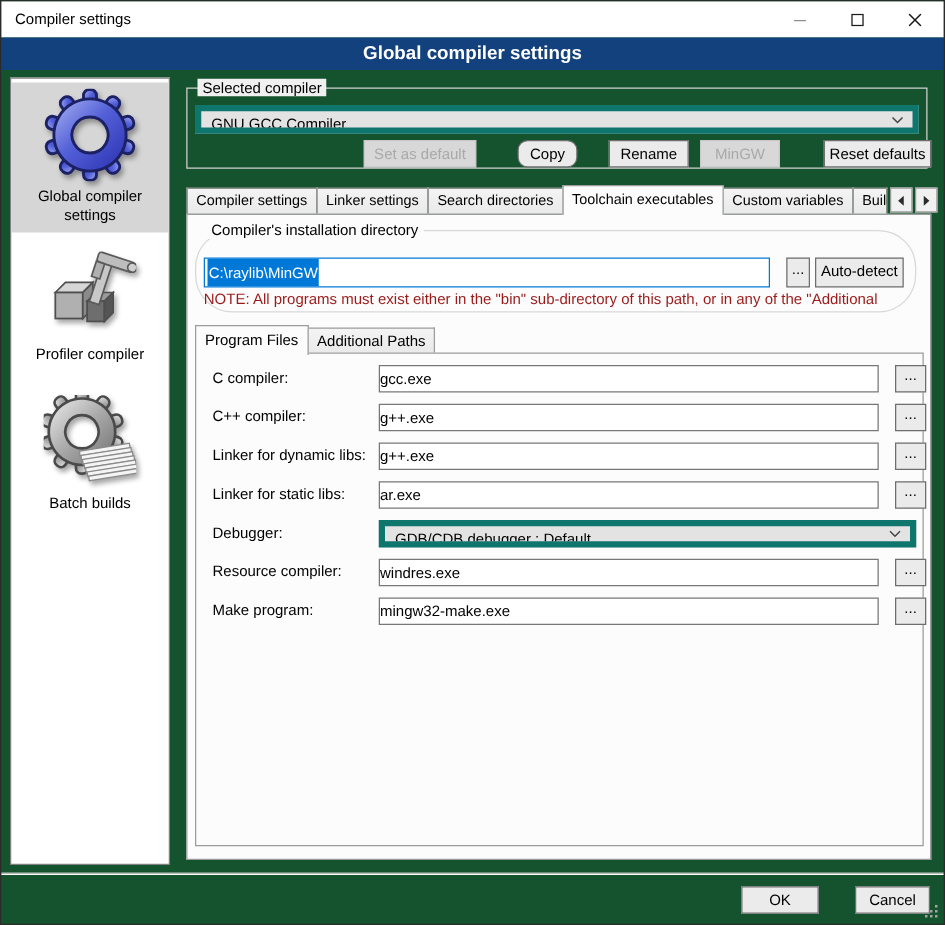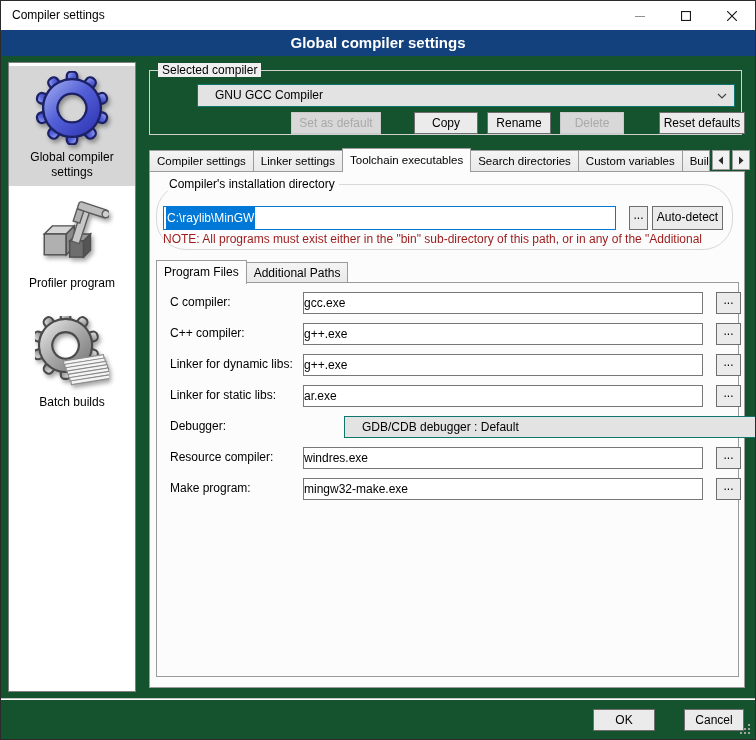--- a/index.html
+++ b/index.html
@@ -34,22 +34,22 @@
 
   
   .group { position:absolute; border:1px solid #D2D2D2; }
   .legend { position:absolute; top:-8px; left:8px; padding:0 4px; background:#F0F0F0; font-size:12px; }
   .legend.onwhite { background:#FCFCFC; }
 
   
   .btn { position:absolute; background:#EBEBEB; border:1px solid #6E6E6E; text-align:center;
          font-size:12px; line-height:20px; height:22px; cursor:default;margin-left:8px; }
   .btn.dis { background:#D8D8D8; border-color:#C9C9C9; color:#A9A9A9; }
-  .combo { position:absolute; background:#E3E3E3; border:1px solid #0f766e; line-height:21px;
-           padding-left:17px; font-size:12px; overflow:hidden; white-space:nowrap;margin-left:41px; }
+  .combo { position:absolute; background:#E3E3E3; border:5px solid #0f766e; line-height:21px;
+           padding-left:8px; font-size:12px; overflow:hidden; white-space:nowrap; }
   .combo .chev { position:absolute; right:7px; top:50%; margin-top:-3px; }
   .tinput { position:absolute; background:#fff; border:1px solid #777; font-family:inherit;
             font-size:12px; padding:0 0; }
 
   
   .selgroup { left:148px; top:69px; width:593px; height:65px; }
 
   
   .tabstrip { position:absolute; left:148px; top:146px; width:601px; height:24px;
               display:flex; align-items:flex-end; white-space:nowrap; }
@@ -159,21 +159,21 @@
           <rect x="30" y="38" width="12" height="14" fill="#6e6e6e"></rect>
           <polygon points="42,38 48,32 48,46 42,52" fill="#555"></polygon>
         </g>
         <g transform="rotate(18 40 22)" stroke="#5a5a5a" stroke-width="1.2">
           <rect x="37" y="8" width="7" height="32" fill="#c8c8c8"></rect>
           <rect x="33" y="5" width="26" height="7" rx="2" fill="#bdbdbd"></rect>
           <rect x="33" y="12" width="6" height="11" fill="#b0b0b0"></rect>
           <circle cx="58" cy="8.5" r="3.2" fill="#d0d0d0"></circle>
         </g>
       </svg>
-      <span class="lbl">Profiler program</span>
+      <span class="lbl">Profiler compiler</span>
     </div>
     <div class="sb-item sb-gap14">
       <svg class="sb-icon" width="74" height="74" viewBox="0 0 64 64">
         <defs>
           <linearGradient id="gg" x1="0" y1="0" x2="1" y2="1">
             <stop offset="0" stop-color="#eeeeee"></stop>
               <stop offset="0.5" stop-color="#a8a8a8"></stop>
               <stop offset="1" stop-color="#707070"></stop>
           </linearGradient>
         </defs>
@@ -206,31 +206,31 @@
 
   <div class="group selgroup">
     <span class="legend">Selected compiler</span>
     <div class="combo" style="left:6px; top:13px; right:6px; height:23px;">
       <span>GNU GCC Compiler</span>
       <svg class="chev" width="10" height="6">
           <path d="M1,1 L5,5 L9,1" stroke="#444" stroke-width="1.2" fill="none"></path>
         </svg>
     </div>
     <div class="btn dis" style="left:133px; top:41px; width:90px;">Set as default</div>
-    <div class="btn" style="left:256px; top:41px; width:64px;">Copy</div>
+    <div class="btn" style="left:256px; top:41px; width:48px;border-radius:8px;">Copy</div>
     <div class="btn" style="left:329px; top:41px; width:64px;">Rename</div>
-    <div class="btn dis" style="left:402px; top:41px; width:64px;">Delete</div>
+    <div class="btn dis" style="left:402px; top:41px; width:64px;">MinGW</div>
     <div class="btn" style="left:501px; top:41px; width:86px;">Reset defaults</div>
   </div>
 
   <div class="tabstrip">
     <div class="tab">Compiler settings</div>
     <div class="tab">Linker settings</div>
+    <div class="tab">Search directories</div>
     <div class="tab sel">Toolchain executables</div>
-    <div class="tab">Search directories</div>
     <div class="tab">Custom variables</div>
     <div class="tab clip">Build options</div>
     <div class="tabarrows">
       <div class="tarrow">
         <svg width="8" height="9">
             <path d="M6,0.5 L1.5,4.5 L6,8.5 Z" fill="#2b2b2b"></path>
           </svg>
       </div>
       <div class="tarrow">
         <svg width="8" height="9">

